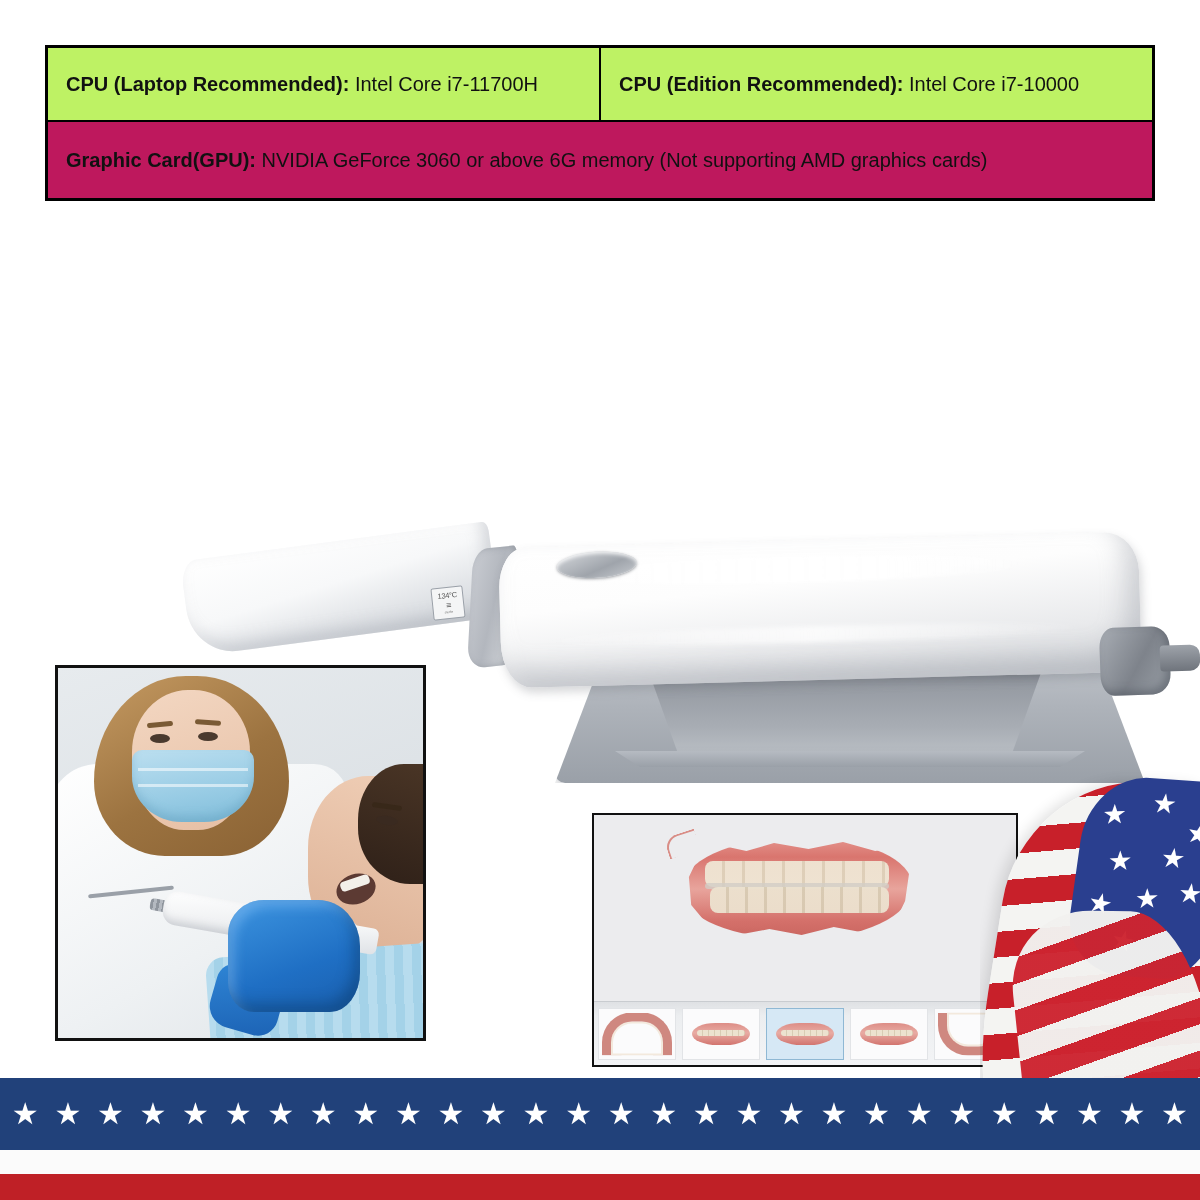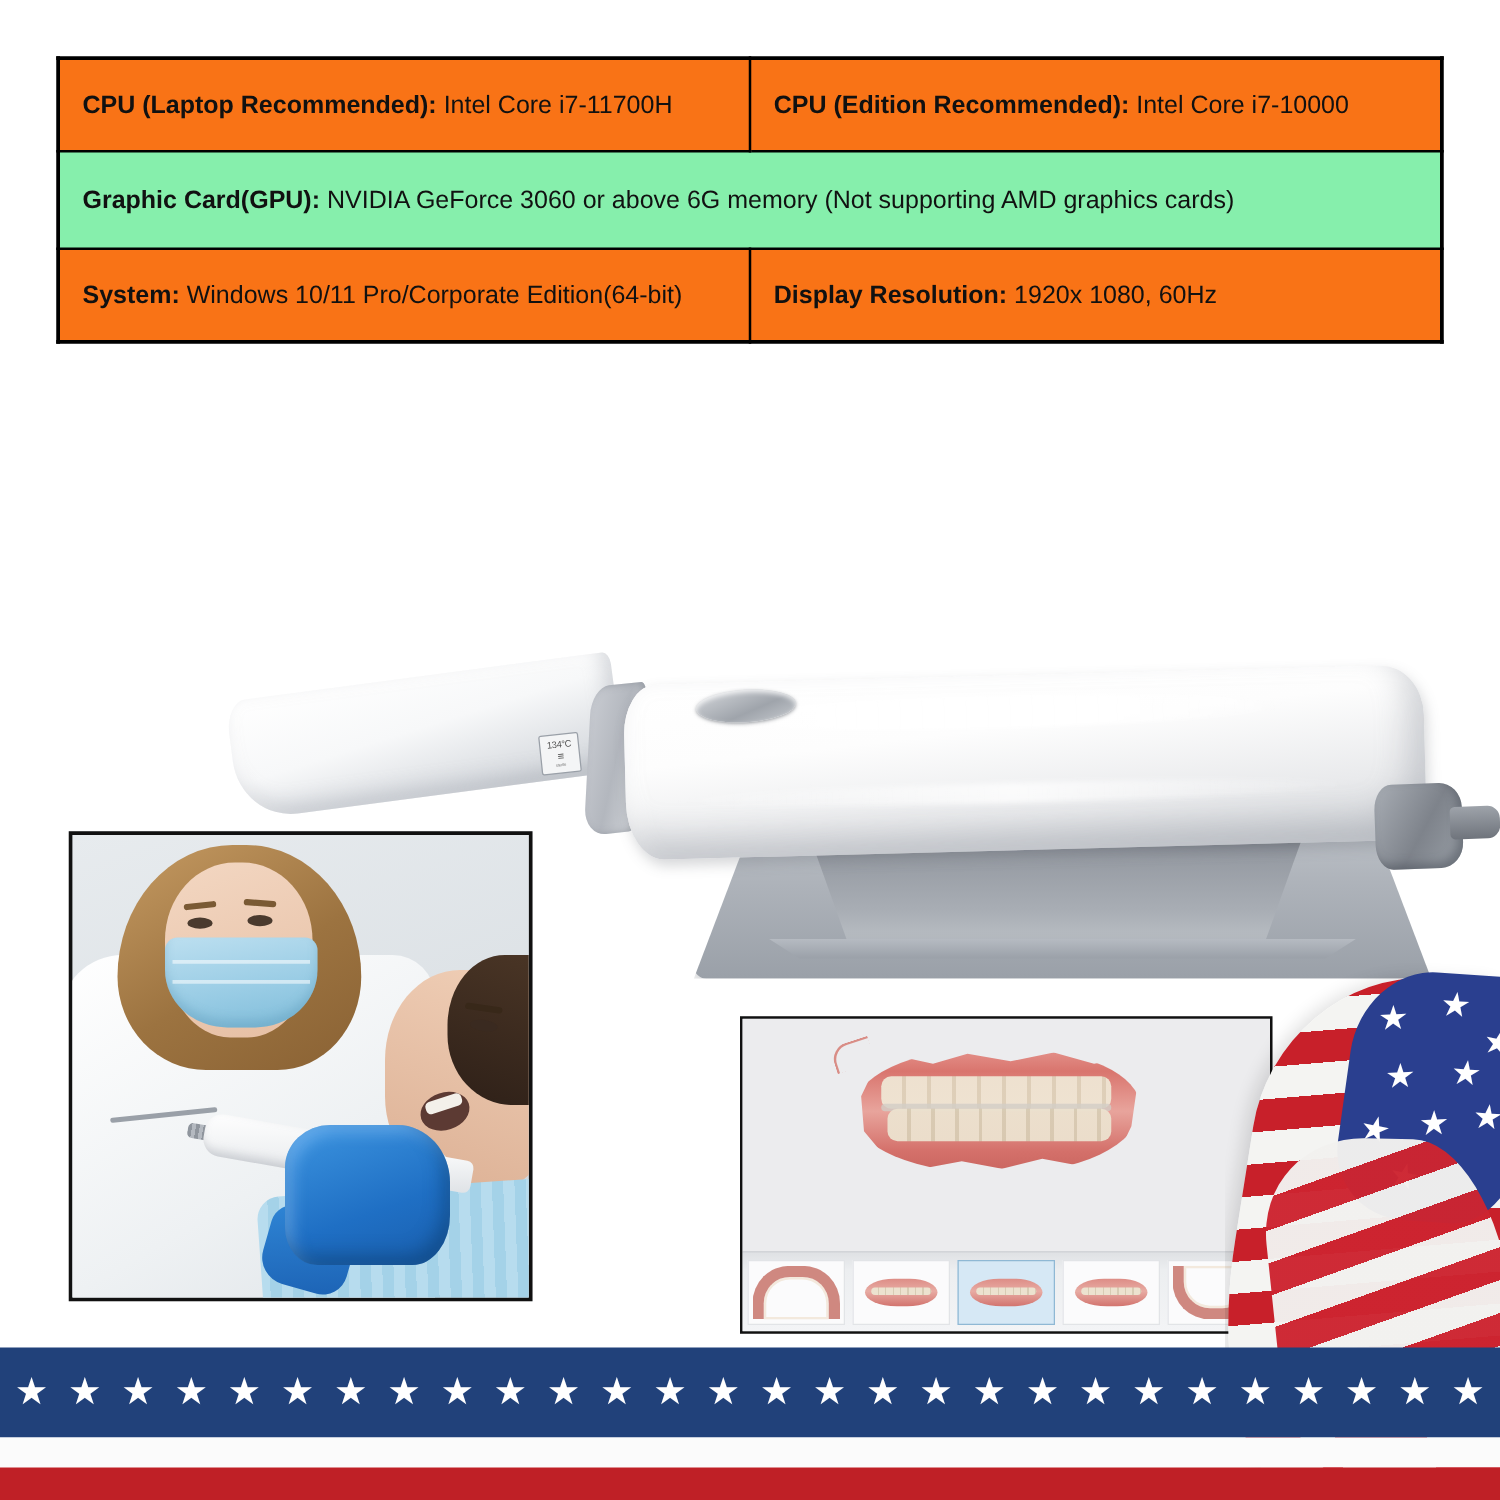--- a/index.html
+++ b/index.html
@@ -14,22 +14,22 @@
     position:absolute;left:45px;top:45px;width:1110px;
     border:3px solid #000;border-collapse:collapse;
     table-layout:fixed;
   }
   .spec-table td{
     border:2px solid #000;
     padding:0 18px;
     font-size:20px;color:#111;
     vertical-align:middle;
   }
-  .row-blue td{background:#f97316;}
-  .row-gray td{background:#86efac;}
+  .row-blue td{background:#bef264;}
+  .row-gray td{background:#be185d;}
   .title-cell{
     background:#f0f0f0;
     text-align:center;
     height:92px;
     padding:0 !important;
   }
   .title-cell .title-text{
     font-size:47px;font-weight:400;letter-spacing:.5px;color:#000;
     line-height:92px;display:block;
   }
@@ -347,28 +347,20 @@
   </tr>
 
   <tr class="row-gray">
     <td class="cell-wide" colspan="2">
       <span class="lbl">Graphic Card(GPU):</span><span class="val"> NVIDIA GeForce 3060 or above 6G memory (Not supporting AMD graphics cards)</span>
     </td>
   </tr>
 
 
 
-  <tr class="row-blue">
-    <td class="cell-row">
-      <span class="lbl">System:</span><span class="val"> Windows 10/11 Pro/Corporate Edition(64-bit)</span>
-    </td>
-    <td class="cell-row">
-      <span class="lbl">Display Resolution:</span><span class="val"> 1920x 1080, 60Hz</span>
-    </td>
-  </tr>
 </tbody>
   </table>
 
 <div class="scanner-wrap">
   <div class="dock"></div>
   <div class="dock-slot"></div>
   <div class="dock-lip"></div>
 
   <div class="wand-tip"></div>
   <div class="autoclave">

